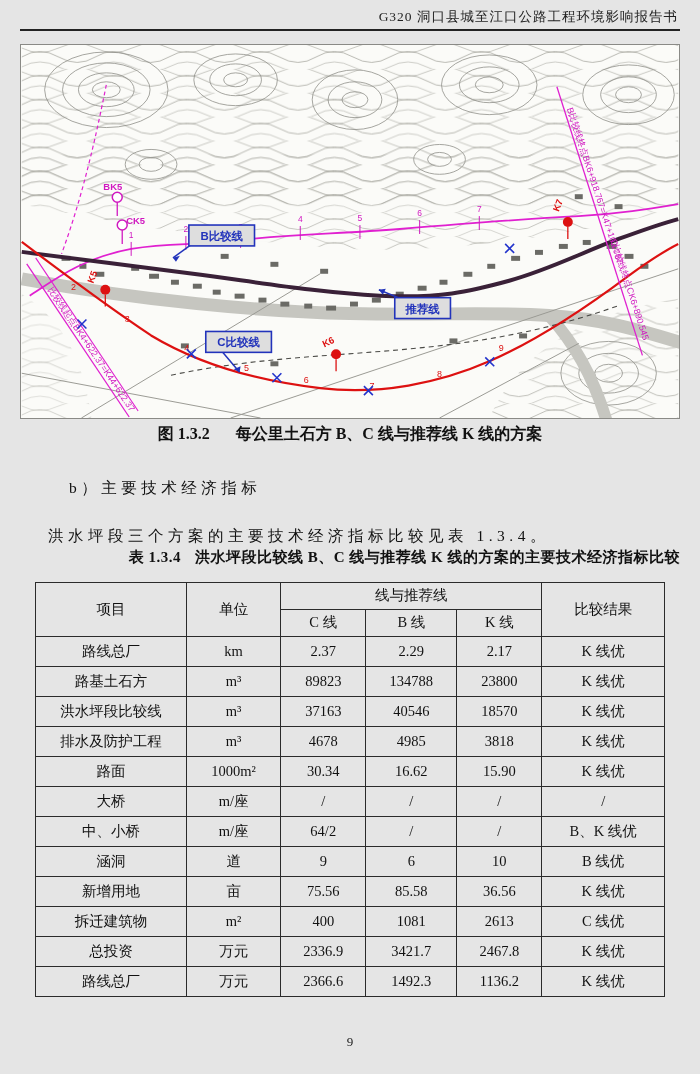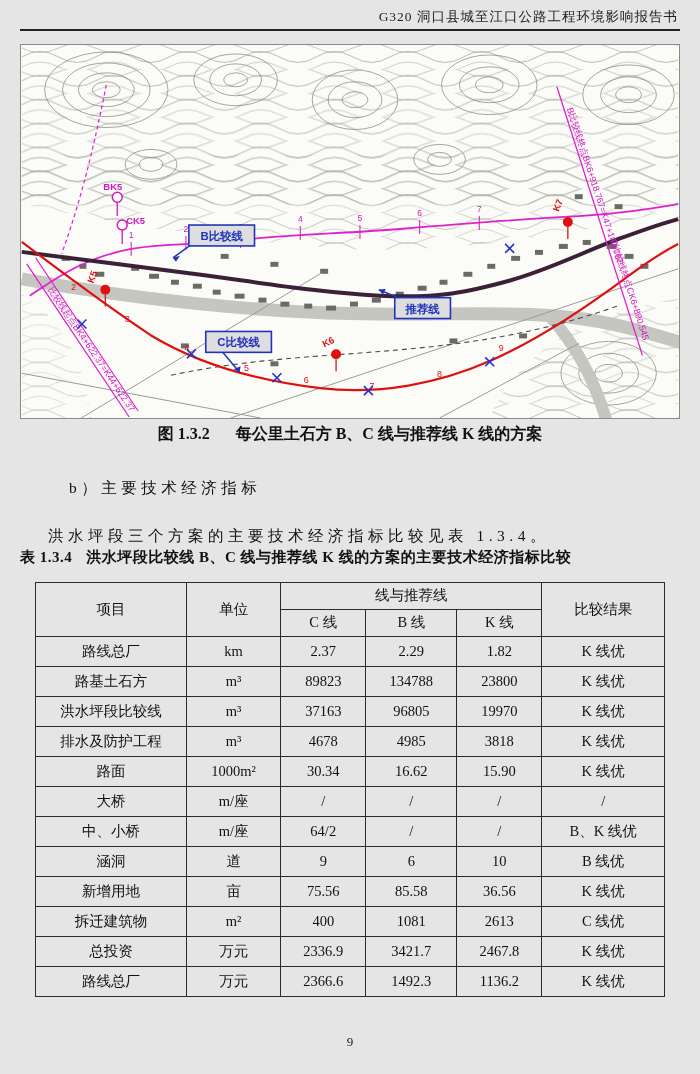--- a/index.html
+++ b/index.html
@@ -24,21 +24,21 @@
     font-size:16px;font-weight:bold;color:#111;
   }
   .figure-caption .cap-gap{display:inline-block;width:26px;}
   .body-line-b{
     position:absolute;top:478px;left:48px;font-size:15.5px;letter-spacing:4.5px;color:#111;margin-left:21px;
   }
   .body-paragraph{
     position:absolute;top:526px;left:48px;font-size:15.5px;letter-spacing:4.5px;color:#111;
   }
   .table-title{
-    position:absolute;top:548px;left:20px;right:20px;text-align:left;
+    position:absolute;top:548px;left:20px;right:20px;text-align:right;
     font-size:15px;font-weight:bold;color:#111;letter-spacing:0.5px;
   }
   .table-title .cap-gap{display:inline-block;width:14px;}
   table.cmp{
     position:absolute;left:35px;top:582px;width:630px;
     border-collapse:collapse;table-layout:fixed;
     font-size:14.5px;color:#111;
   }
   table.cmp th,table.cmp td{
     border:1px solid #2b2b2b;text-align:center;vertical-align:middle;
@@ -284,37 +284,37 @@
         <th>B 线</th>
         <th>K 线</th>
       </tr>
     </thead>
     <tbody id="table-body">
         <tr>
           <td>路线总厂</td>
           <td>km</td>
           <td>2.37</td>
           <td>2.29</td>
-          <td>1.82</td>
+          <td>2.17</td>
           <td>K 线优</td>
         </tr>
         <tr>
           <td>路基土石方</td>
           <td>m³</td>
           <td>89823</td>
           <td>134788</td>
           <td>23800</td>
           <td>K 线优</td>
         </tr>
         <tr>
           <td>洪水坪段比较线</td>
           <td>m³</td>
           <td>37163</td>
-          <td>96805</td>
-          <td>19970</td>
+          <td>40546</td>
+          <td>18570</td>
           <td>K 线优</td>
         </tr>
         <tr>
           <td>排水及防护工程</td>
           <td>m³</td>
           <td>4678</td>
           <td>4985</td>
           <td>3818</td>
           <td>K 线优</td>
         </tr>

